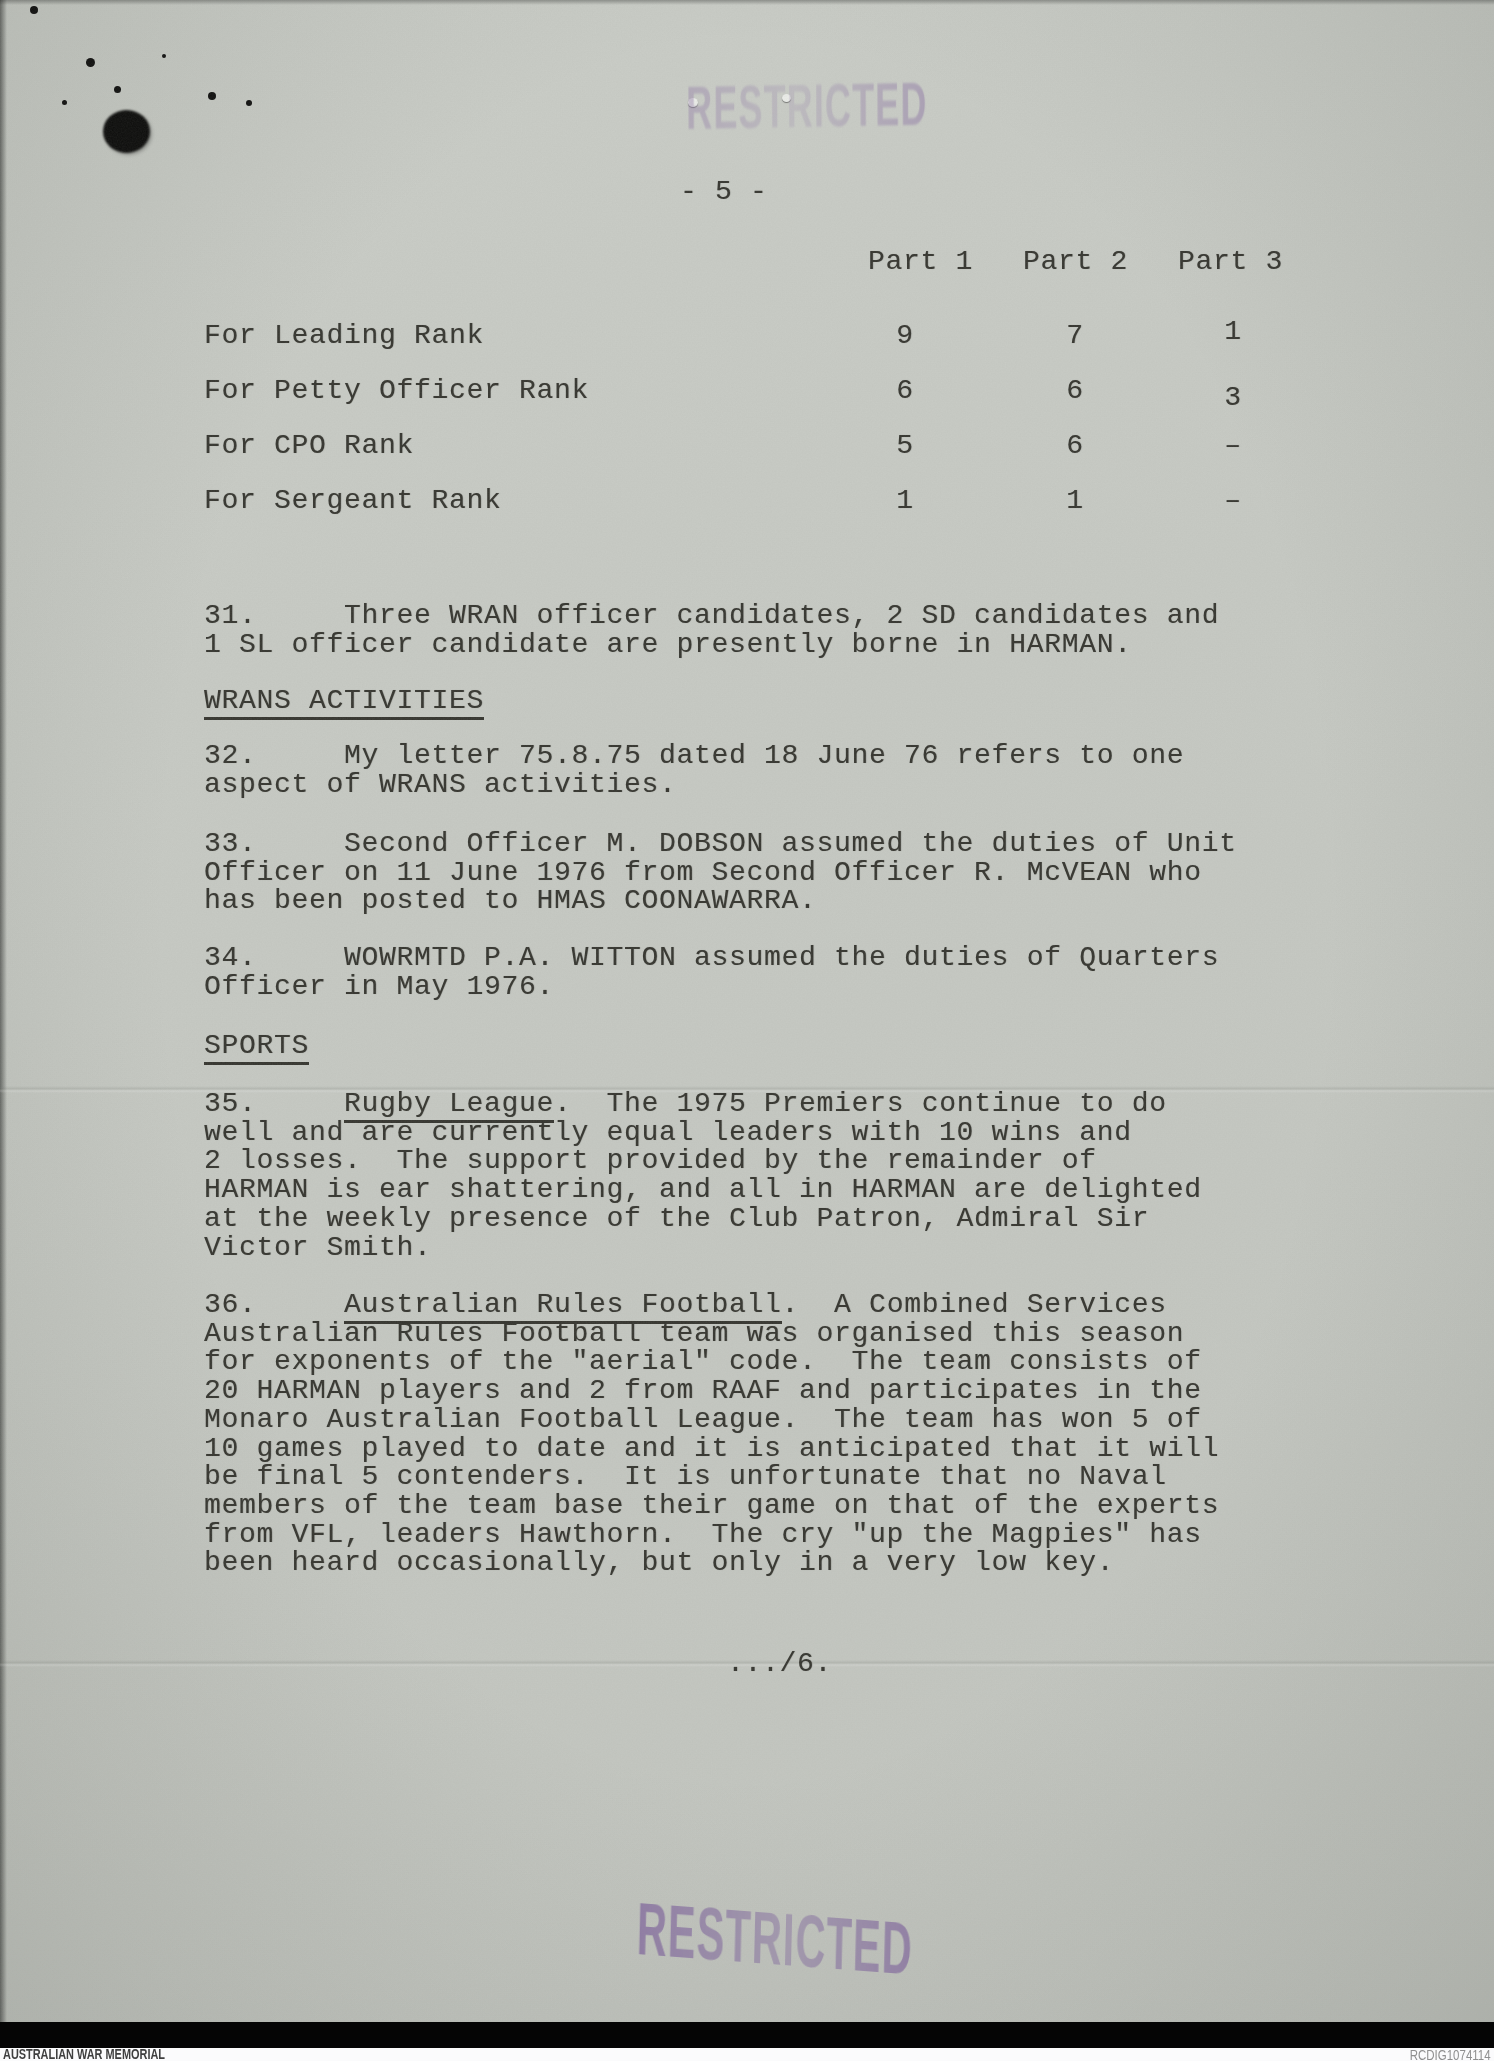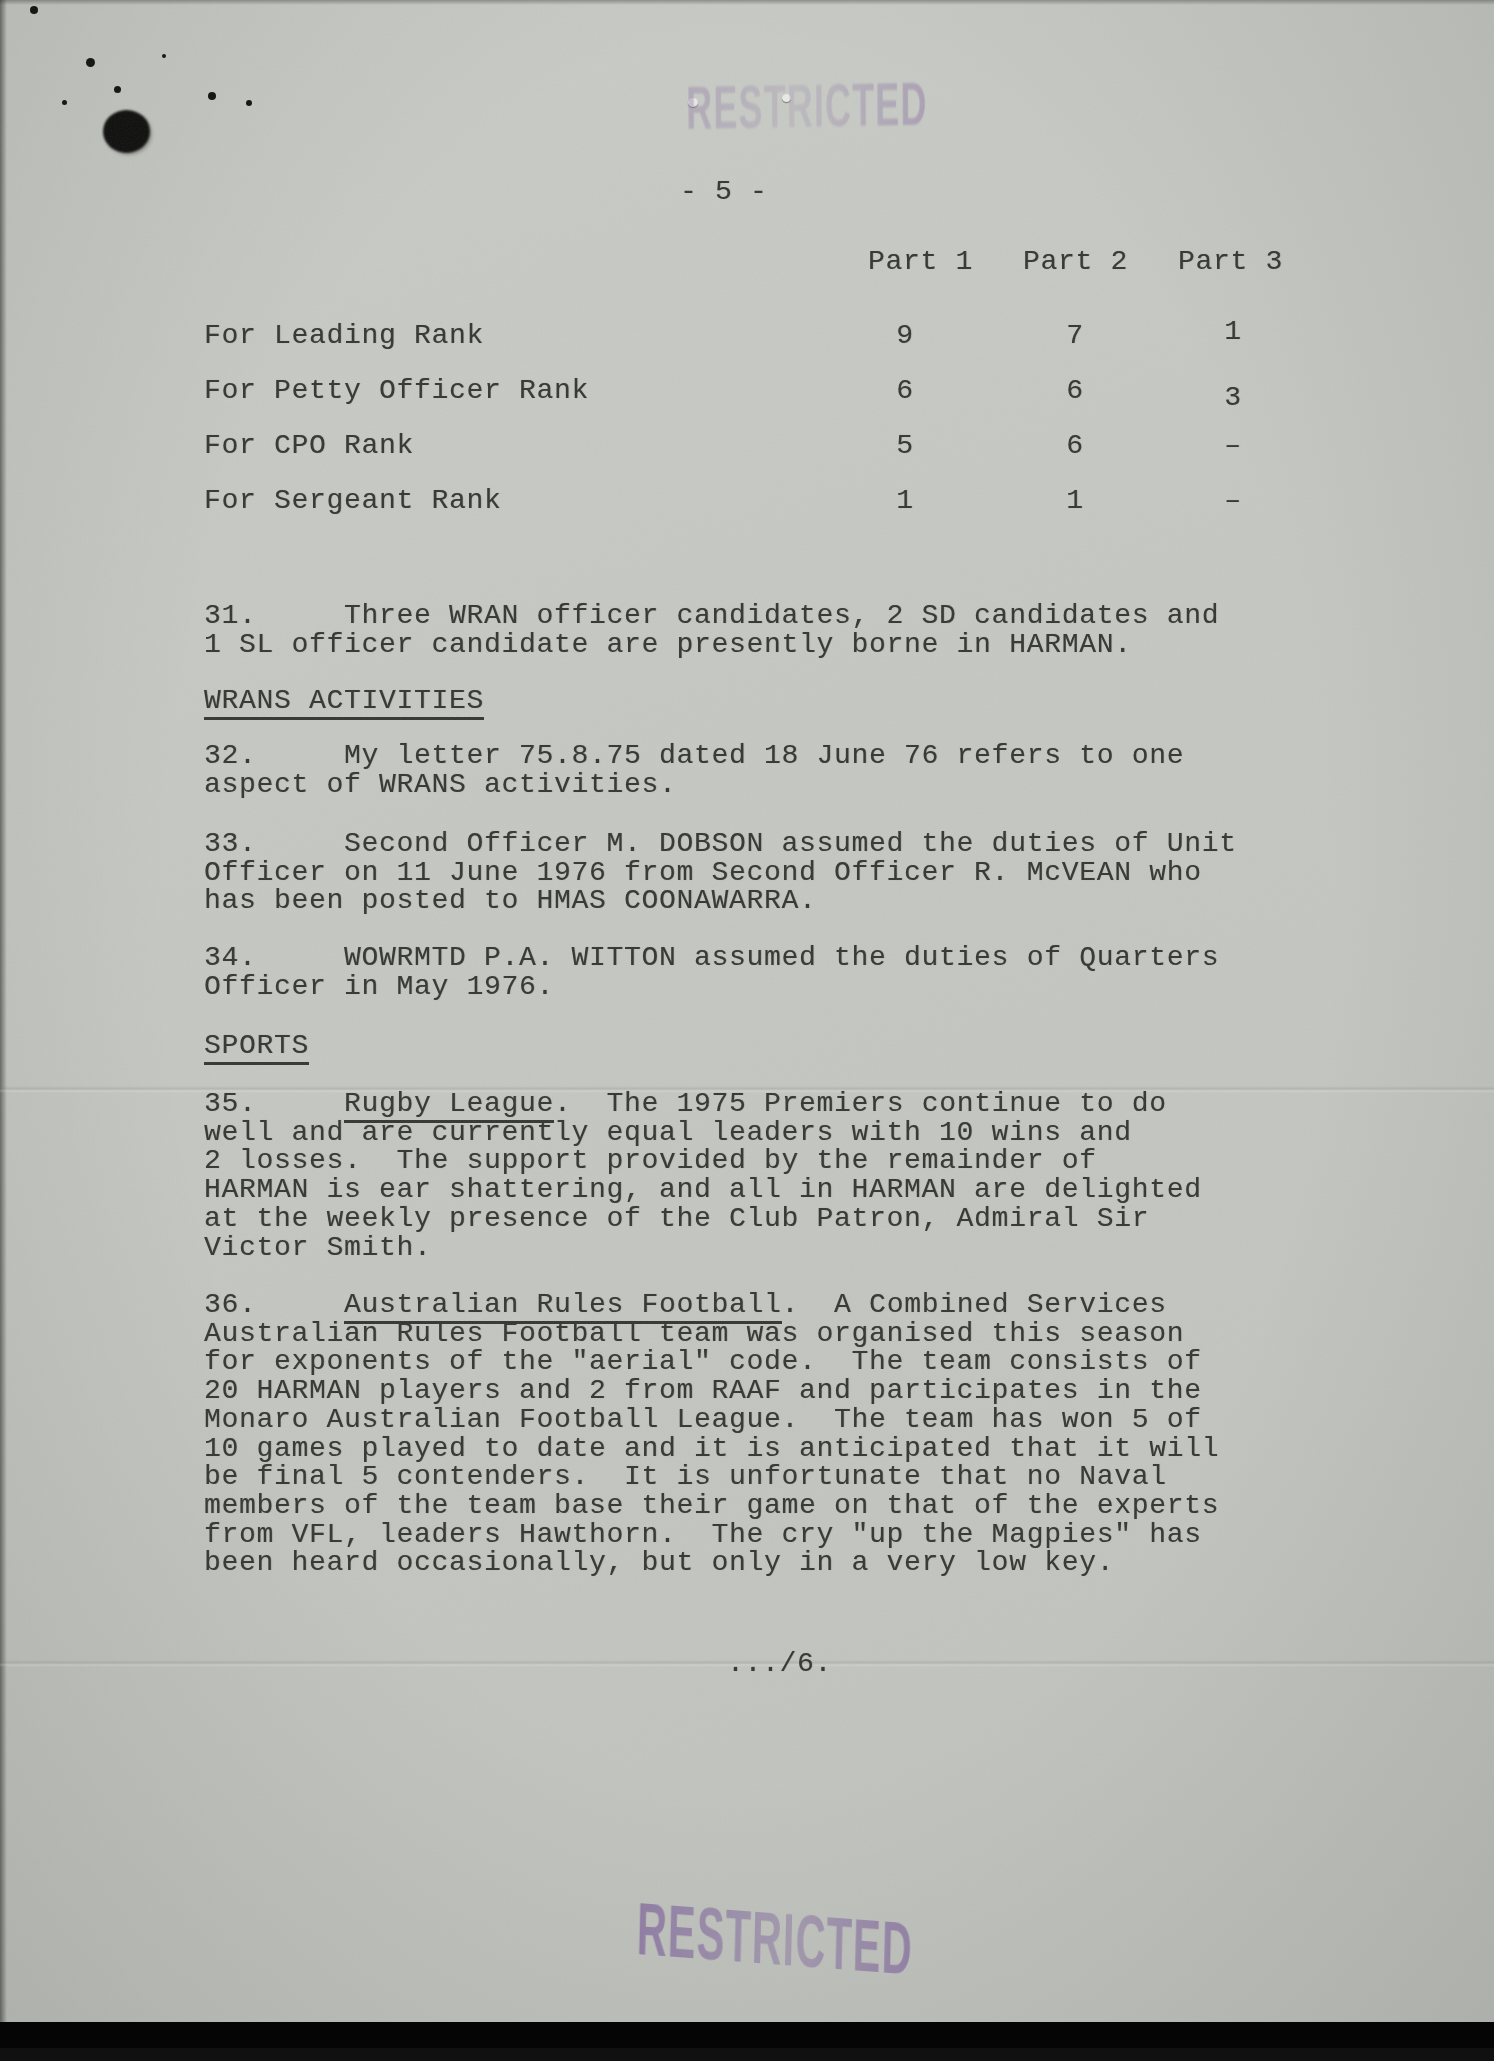--- a/index.html
+++ b/index.html
@@ -166,13 +166,17 @@
 
   <svg class="grain" width="1494" height="2022" aria-hidden="true">
     <filter id="paperGrain" x="0" y="0" width="100%" height="100%">
       <feTurbulence type="fractalNoise" baseFrequency="0.8" numOctaves="2" stitchTiles="stitch"></feTurbulence>
       <feColorMatrix type="matrix" values="0 0 0 0 0.35  0 0 0 0 0.36  0 0 0 0 0.33  0 0 0 0.13 0"></feColorMatrix>
     </filter>
     <rect width="100%" height="100%" filter="url(#paperGrain)"></rect>
   </svg>
 
   <div class="footer-bar"></div>
+  <div class="footer-strip">
+    <div class="footer-text footer-left">AUSTRALIAN WAR MEMORIAL</div>
+    <div class="footer-text footer-right">RCDIG1074114</div>
+  </div>
 </div>
 
 </body></html>

